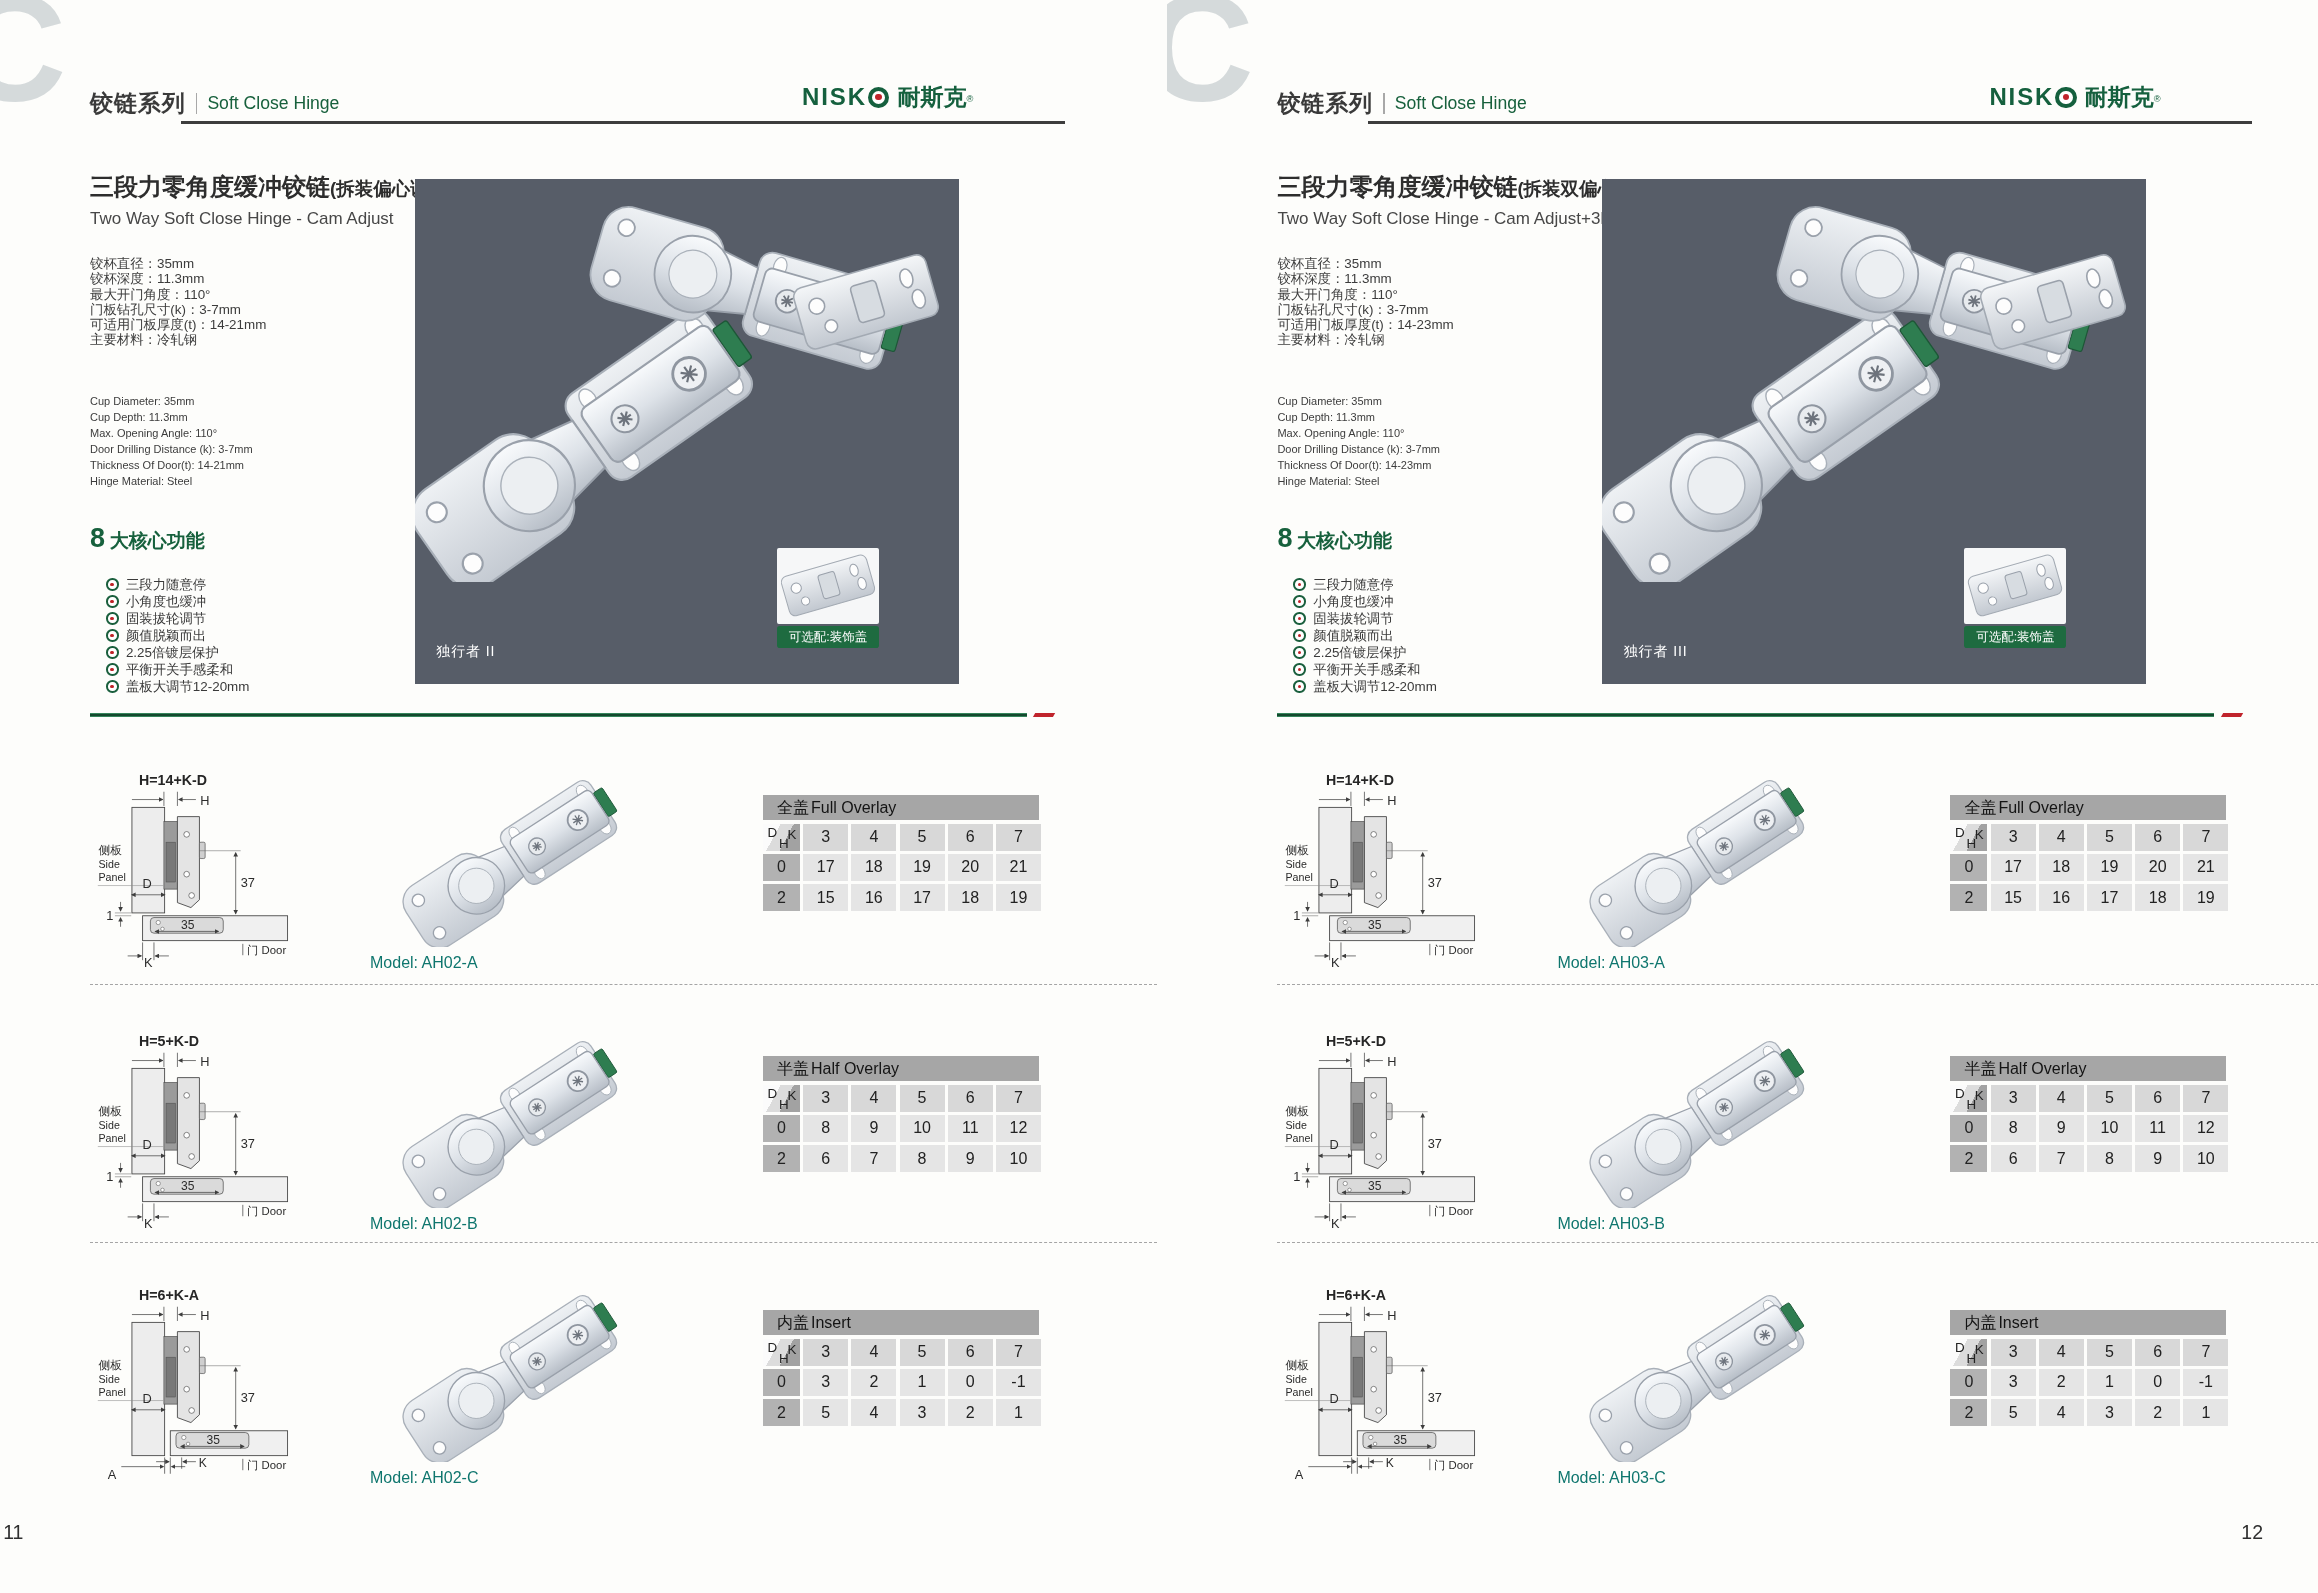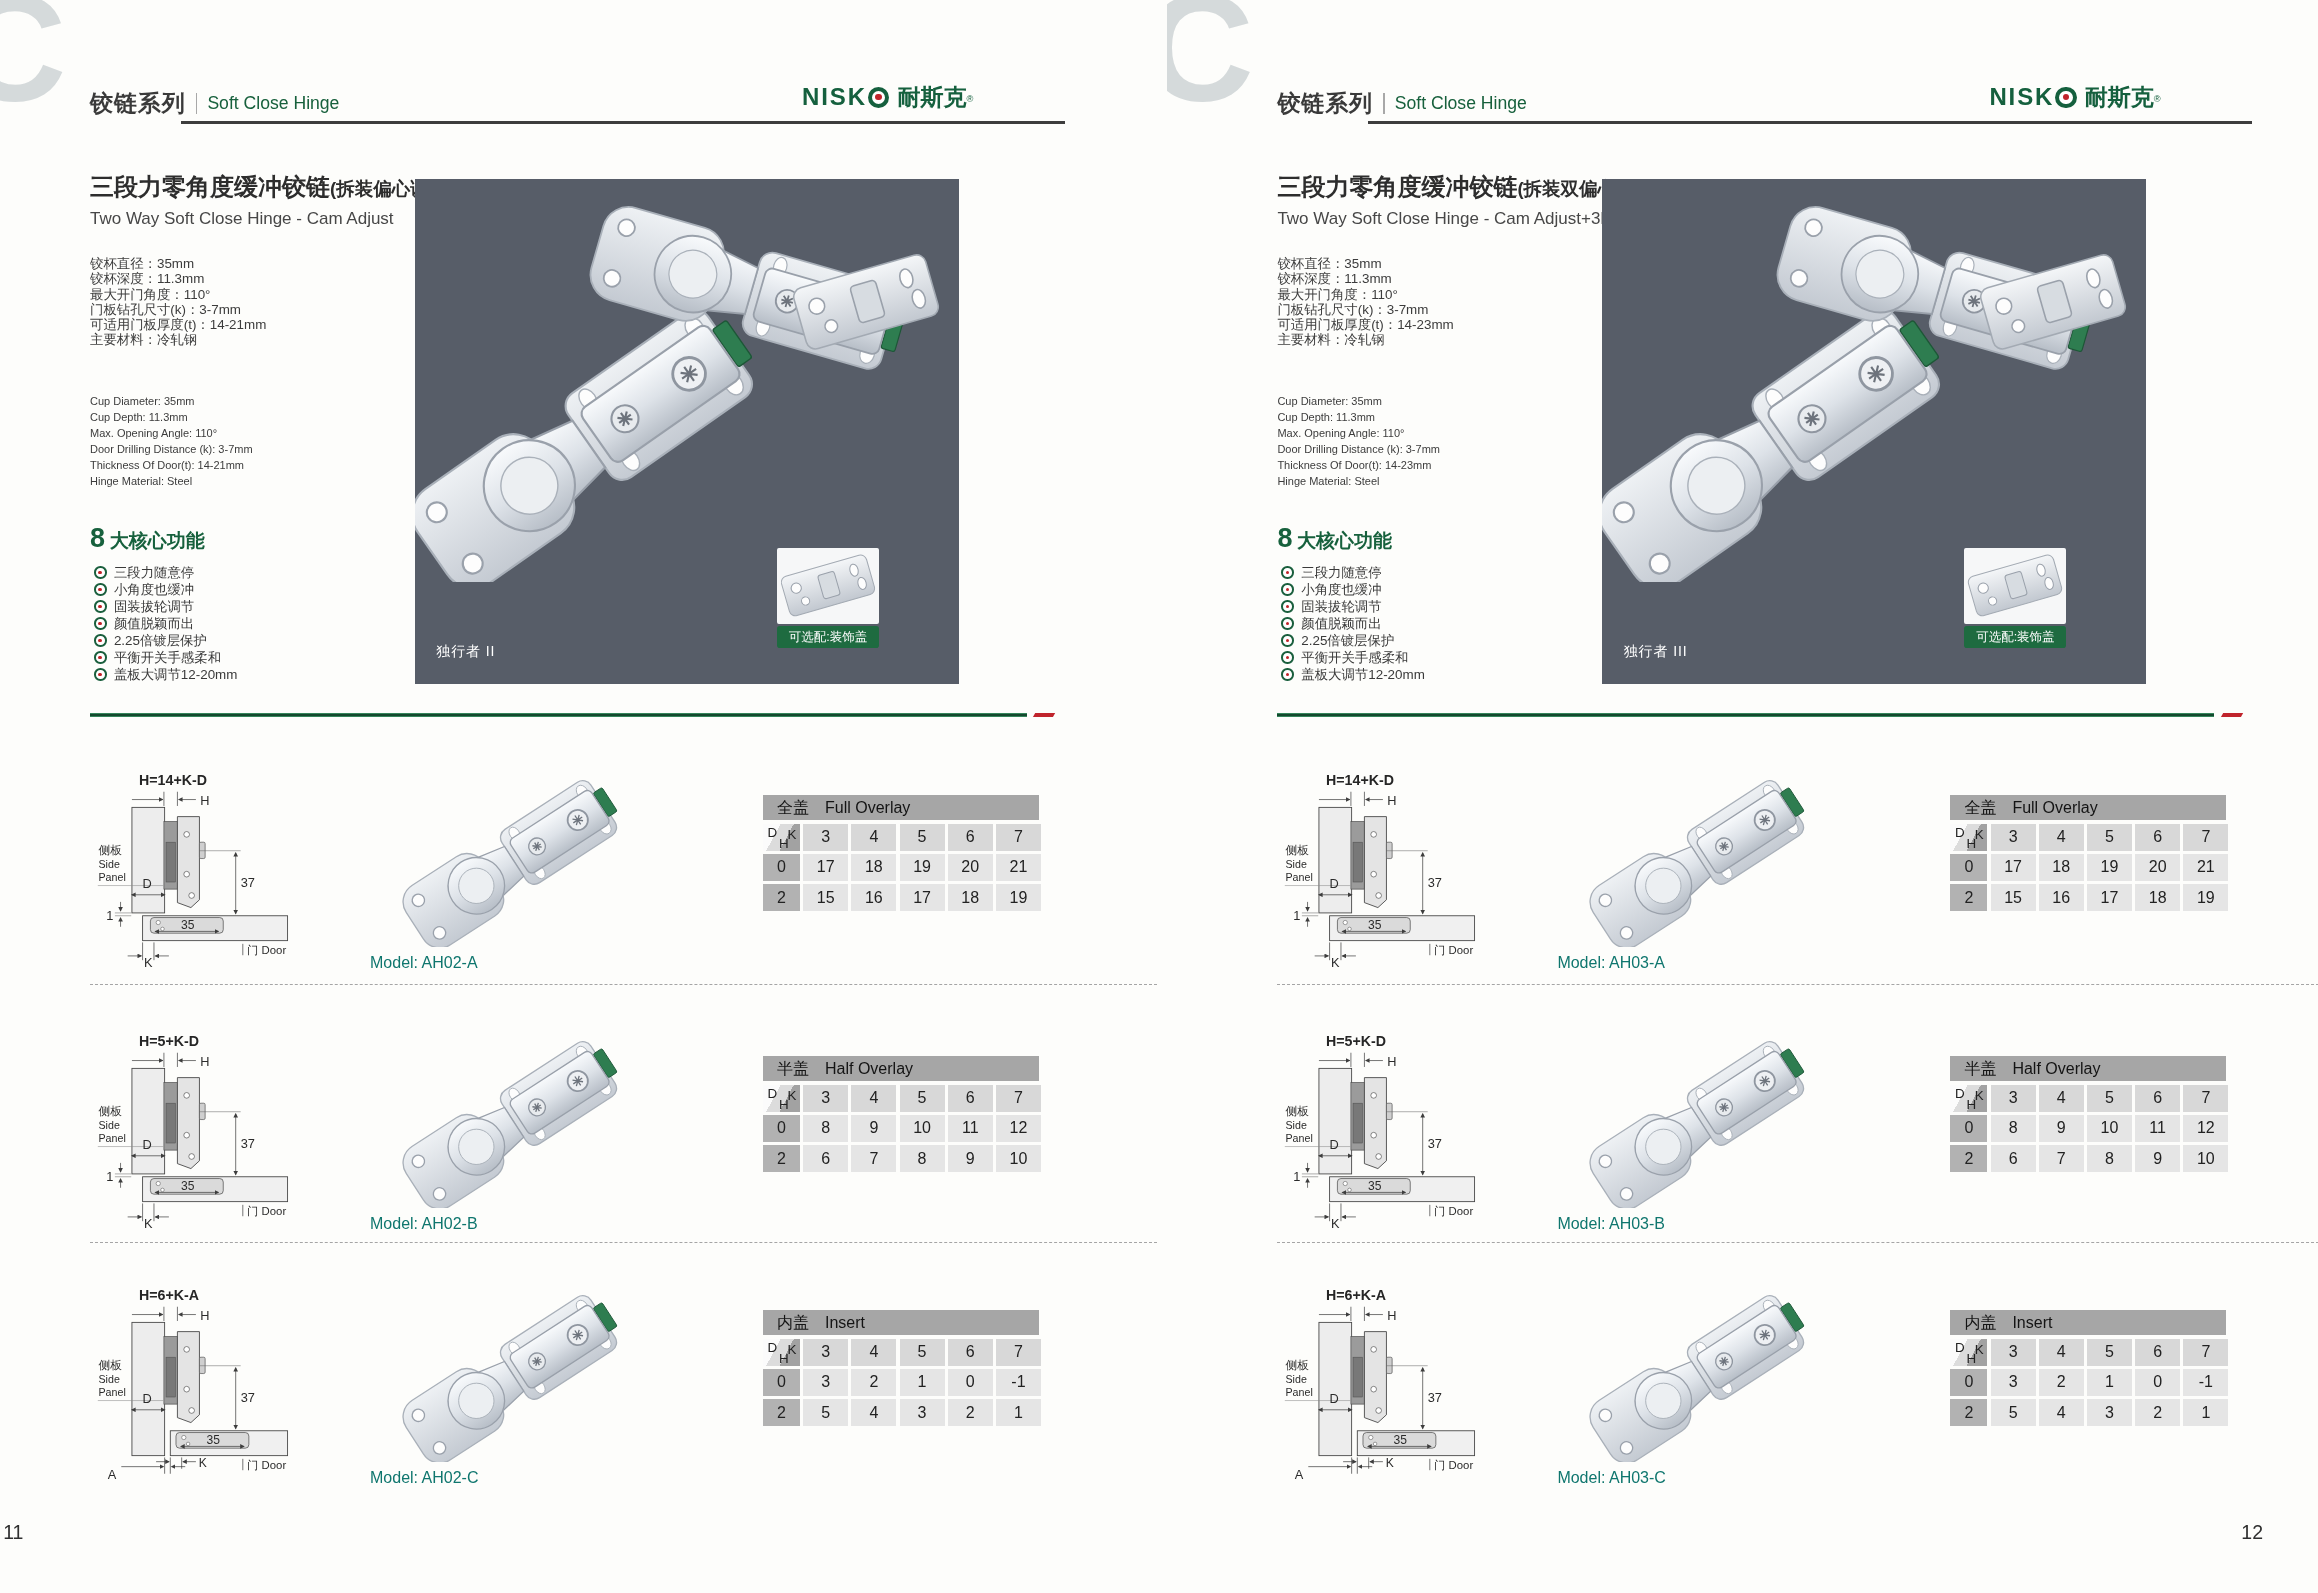--- a/index.html
+++ b/index.html
@@ -36,21 +36,21 @@
   .subtitle{position:absolute;left:90px;top:209px;font-size:17px;color:#474747;}
   .specs-cn{position:absolute;left:90px;top:256px;font-size:13.4px;line-height:15.3px;
             white-space:pre-line;color:#3c3c3c;}
   .specs-en{position:absolute;left:90px;top:393px;font-size:11px;line-height:16px;
             white-space:pre-line;color:#3c3c3c;}
 
   
   .feat-head{position:absolute;left:90px;top:523px;color:#17613d;}
   .feat-num{font-size:27px;font-weight:700;}
   .feat-word{font-size:19px;font-weight:700;margin-left:4.6px;}
-  .features{position:absolute;left:90px;top:560px;margin:4px;padding:0;list-style:none;}
+  .features{position:absolute;left:90px;top:560px;margin:16px;padding:0;list-style:none;}
   .feat{display:flex;align-items:center;height:17px;}
   .feat-ico{width:12.5px;height:12.5px;border:2.8px solid #1a5f3d;border-radius:50%;box-sizing:border-box;
             display:inline-flex;align-items:center;justify-content:center;flex:0 0 auto;background:#fff;}
   .feat-dot{width:3.7px;height:3.7px;background:#bf2328;border-radius:50%;}
   .feat-txt{font-size:13.4px;color:#3a3a3a;margin-left:7.4px;white-space:nowrap;}
 
   
   .photo{position:absolute;left:415px;top:179px;width:544px;height:505px;margin:0;
          background:#575d68;z-index:2;overflow:hidden;}
   .photo-art{position:absolute;inset:0;}
@@ -80,21 +80,21 @@
   .model{position:absolute;left:280px;top:188px;font-size:16px;color:#0f766e;}
   .table-wrap{position:absolute;left:673px;top:29px;}
   .dash{position:absolute;left:90px;width:1067px;border-top:1.4px dashed #a5a5a5;}
   .dash-1{top:984px;}
   .dash-2{top:1242px;}
 
   
   .spec-table{width:276px;}
   .t-title{width:276px;height:25px;line-height:25px;background:#a6a6a6;color:#141414;
            font-size:16px;padding-left:14px;box-sizing:border-box;}
-  .t-title .tt-en{margin-left:16px;}
+  .t-title .tt-en{margin-left:2px;}
   .t-grid{display:grid;grid-template-columns:37px repeat(5,45px);grid-auto-rows:27px;
           gap:3.2px;margin-top:3.7px;width:276px;}
   .t-cell{display:flex;align-items:center;justify-content:center;font-size:16px;color:#222;}
   .t-colhead{background:#d8d8d8;}
   .t-rowhead{background:#b2b2b2;}
   .t-data{background:#e5e5e5;}
   .t-corner{position:relative;background:linear-gradient(118deg,#fbfbfb 34%,#dcdcdc 34% 60%,#a2a2a2 60%);
             font-size:13.4px;color:#222;}
   .t-corner .c-d{position:absolute;left:4.6px;top:0.9px;}
   .t-corner .c-k{position:absolute;right:3.7px;top:3.7px;}

